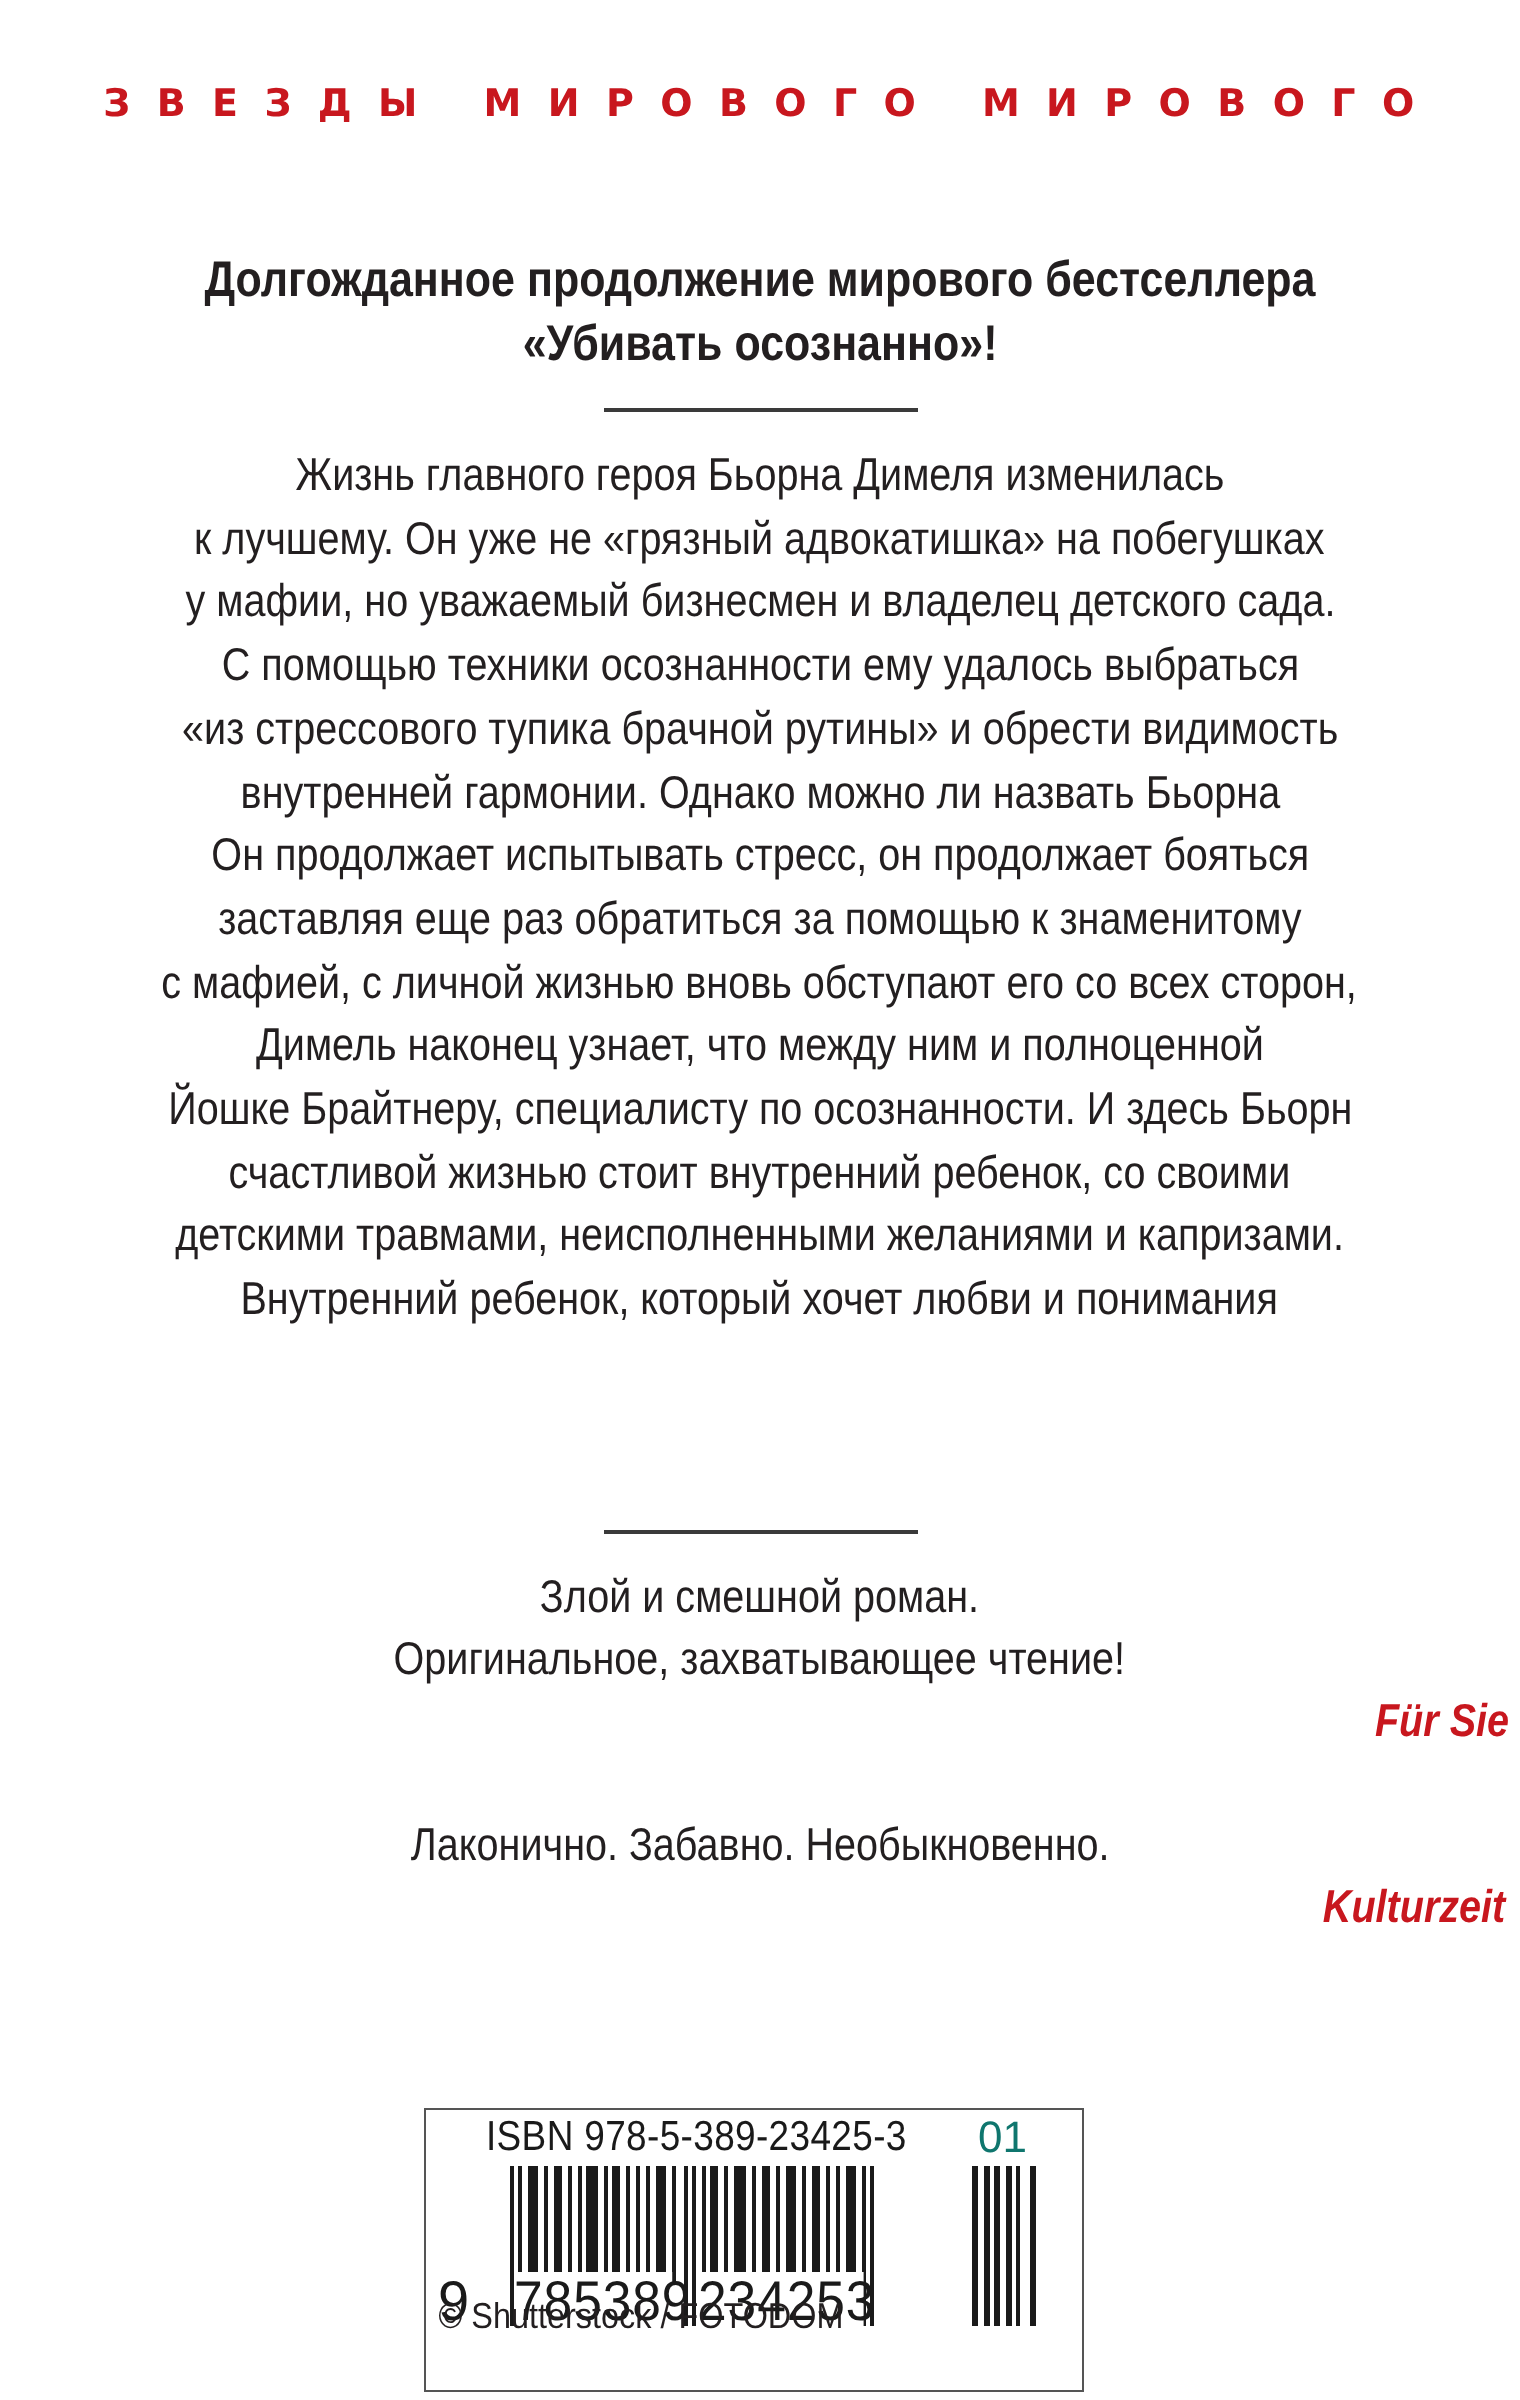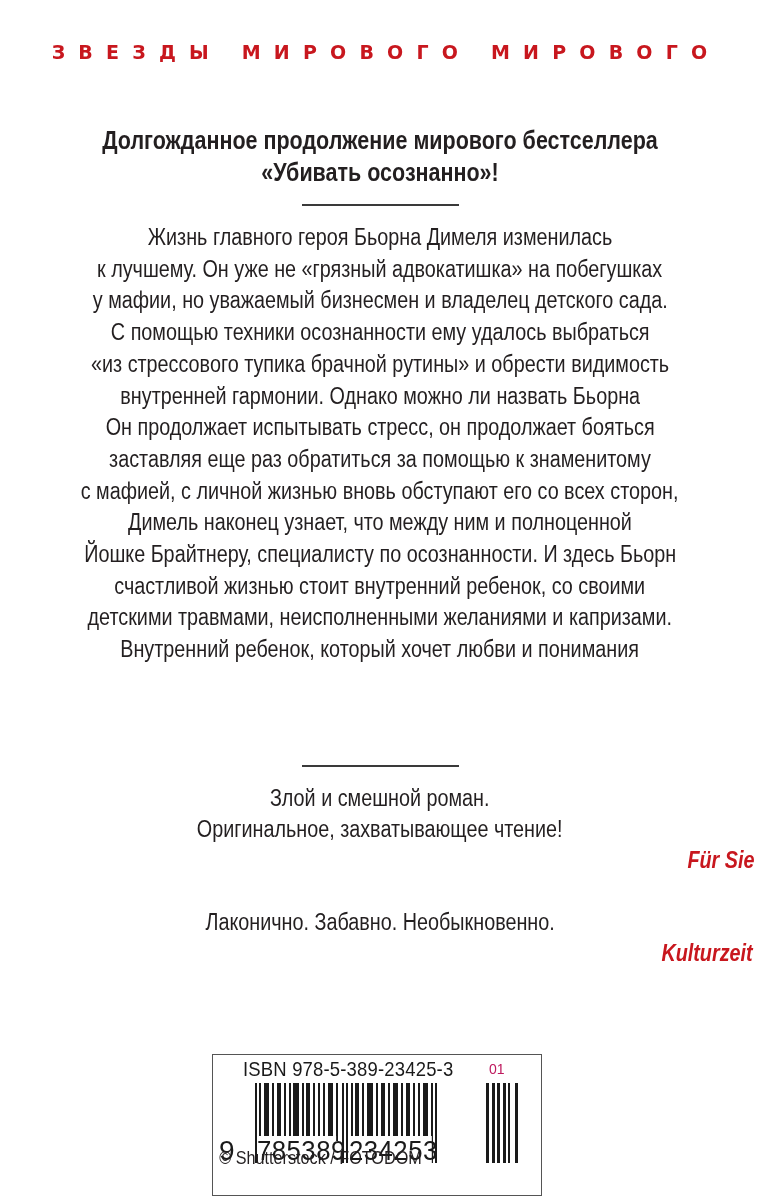--- a/index.html
+++ b/index.html
@@ -103,23 +103,23 @@
       color: #1a1a1a;
       white-space: nowrap;
       transform: scaleX(0.88);
       transform-origin: left center;
       letter-spacing: 0.2px;
     }
     .addon-text {
       position: absolute;
       left: 276px;
       top: 2px;
-      font-size: 14px;
+      font-size: 22px;
       line-height: 24px;
-      color: #be185d;
+      color: #0f766e;
     }
     .ean-bars {
       position: absolute;
       left: 30px;
       top: 28px;
       width: 200px;
       height: 80px;
     }
     .addon-bars {
       position: absolute;

